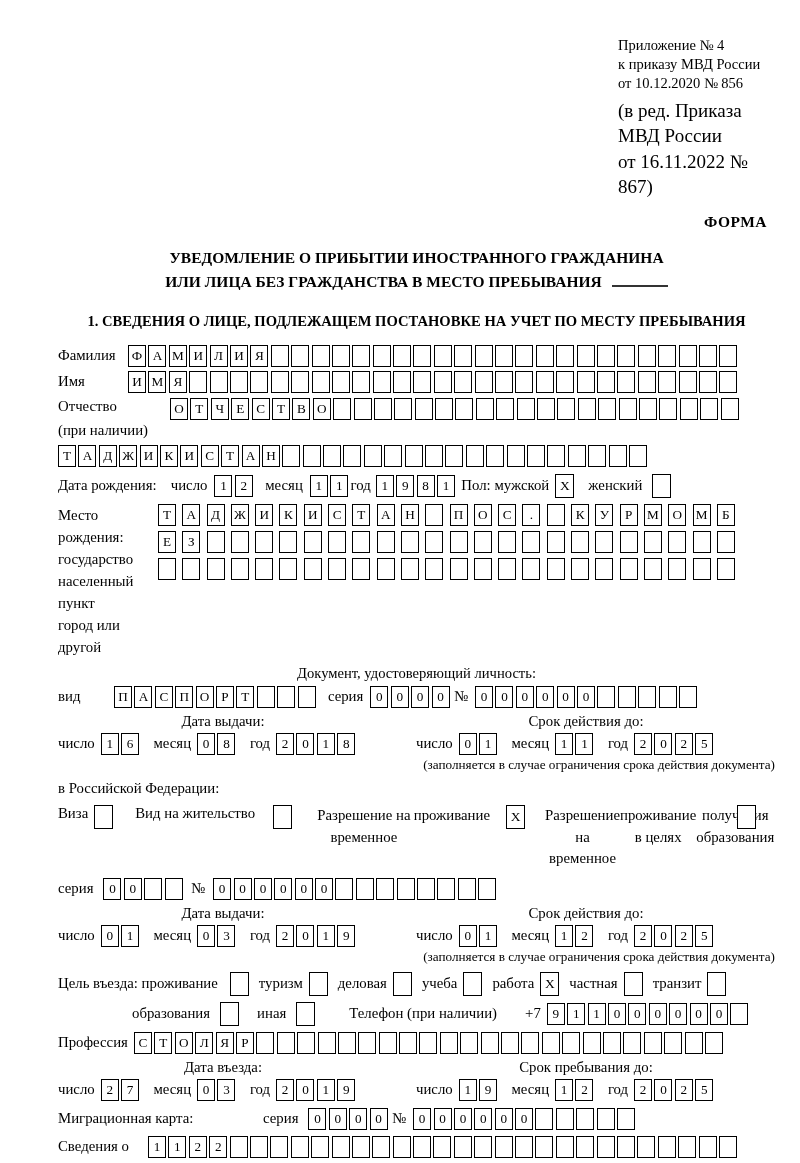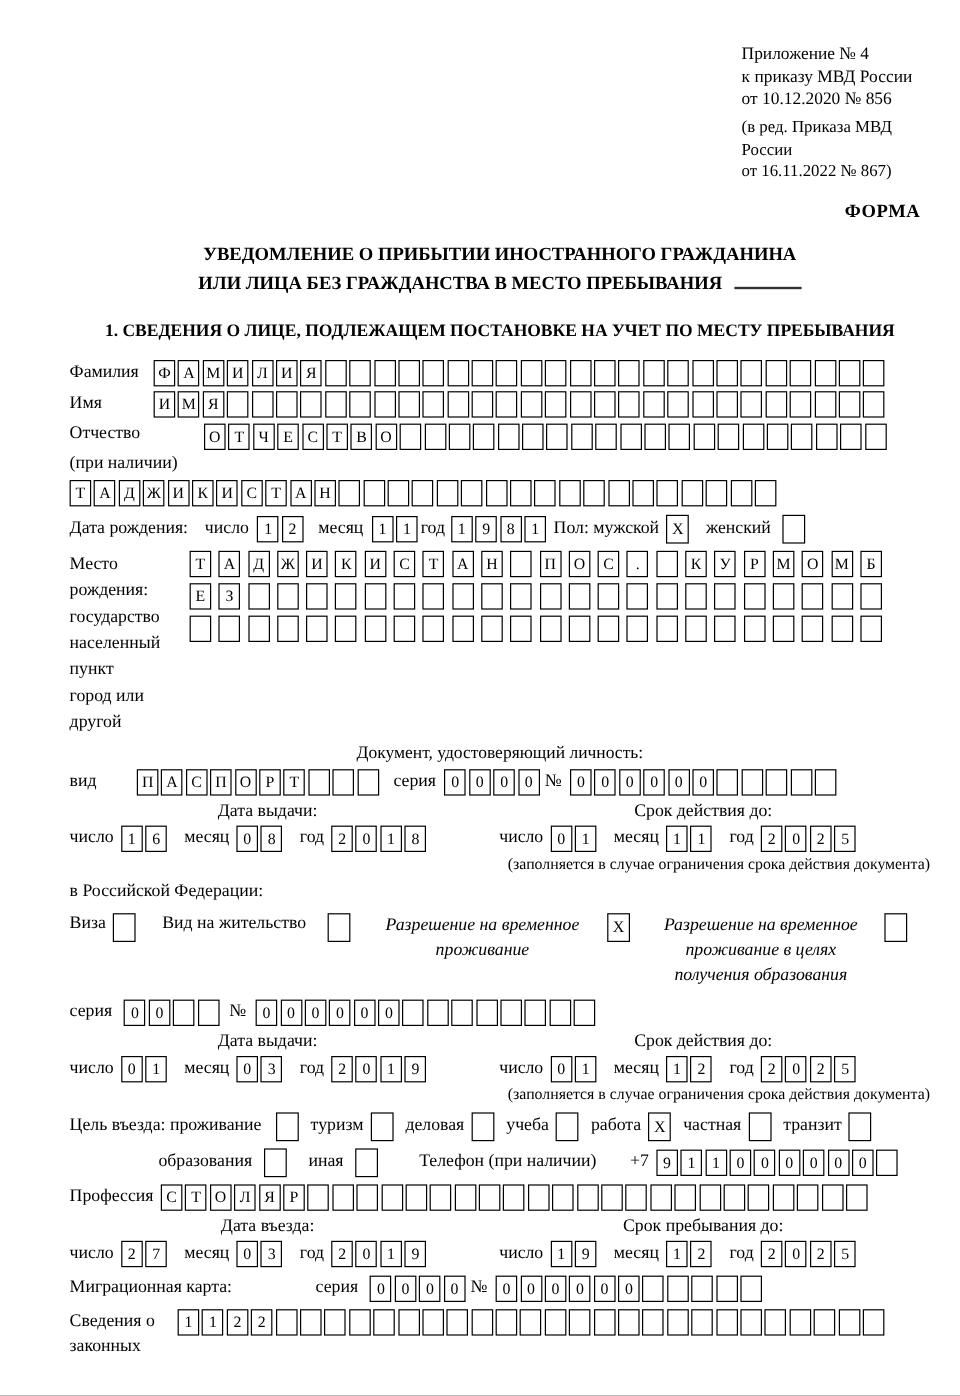--- a/index.html
+++ b/index.html
@@ -3,21 +3,21 @@
 <meta charset="utf-8">
 <style>
   html,body{margin:0;padding:0;background:#888;}
   .page{
     width:800px;height:1163px;background:#fff;color:#000;
     font-family:"Liberation Serif","DejaVu Serif",serif;
     box-sizing:border-box;padding:36px 25px 16px 58px;
     overflow:hidden;position:relative;margin:0 auto;
   }
   .appendix{margin-left:560px;font-size:14.5px;line-height:1.32;}
-  .appendix .rev{font-size:14px;margin-top:5px;}
+  .appendix .rev{font-size:19px;margin-top:5px;}
   .forma{margin-top:14px;text-align:right;font-weight:bold;font-size:15.5px;padding-right:8px;letter-spacing:.5px;}
   .title{margin-top:15px;text-align:center;font-weight:bold;font-size:15.5px;line-height:1.55;}
   .blank-line{display:inline-block;width:56px;border-bottom:2px solid #333;height:13px;margin-left:10px;}
   .section-title{margin-top:19px;text-align:center;font-weight:bold;font-size:14.6px;}
   .formbody{margin-top:15px;}
   .frow{display:flex;align-items:center;margin-top:4.5px;}
   .frow.top{align-items:flex-start;}
   .lbl{font-size:14.8px;line-height:1.2;flex:none;}
   .w70{width:70px;} .w60{width:56px;} .w112{width:112px;} .w92{width:92px;} .w100{width:100px;} .w90{width:90px;} .w205{width:205px;}
   .mlr{margin:0 7px 0 10px;}
@@ -27,21 +27,21 @@
     width:16px;height:20px;border:1.5px solid #000;margin-right:2.4px;
     display:inline-flex;align-items:center;justify-content:center;
     font-size:13.2px;flex:none;background:#fff;
   }
   .wide .cell{margin-right:6.3px;}
   .cbox{
     width:17px;height:22px;border:1.5px solid #000;
     display:inline-flex;align-items:center;justify-content:center;
     font-size:13.5px;flex:none;background:#fff;
   }
-  .stackcol{display:flex;flex-direction:column;flex:none;font-style:italic;}
+  .stackcol{display:flex;flex-direction:row;flex:none;}
   .stackcol .sline{font-size:14.8px;line-height:1.45;text-align:center;}
   .doc-header{text-align:center;font-weight:normal;font-size:14.6px;margin-top:7px;}
   .dhead{display:flex;font-size:14.8px;margin-top:5px;}
   .dhead .a{width:330px;text-align:center;}
   .dhead .b{width:340px;text-align:center;margin-left:28px;}
   .dgroup{display:flex;align-items:center;flex:none;}
   .dgroup .lbl{margin-right:6px;}
   .dgroup .g{margin-left:12px;}
   .dg-left{width:330px;}
   .note{font-size:13.2px;margin-top:2px;}

